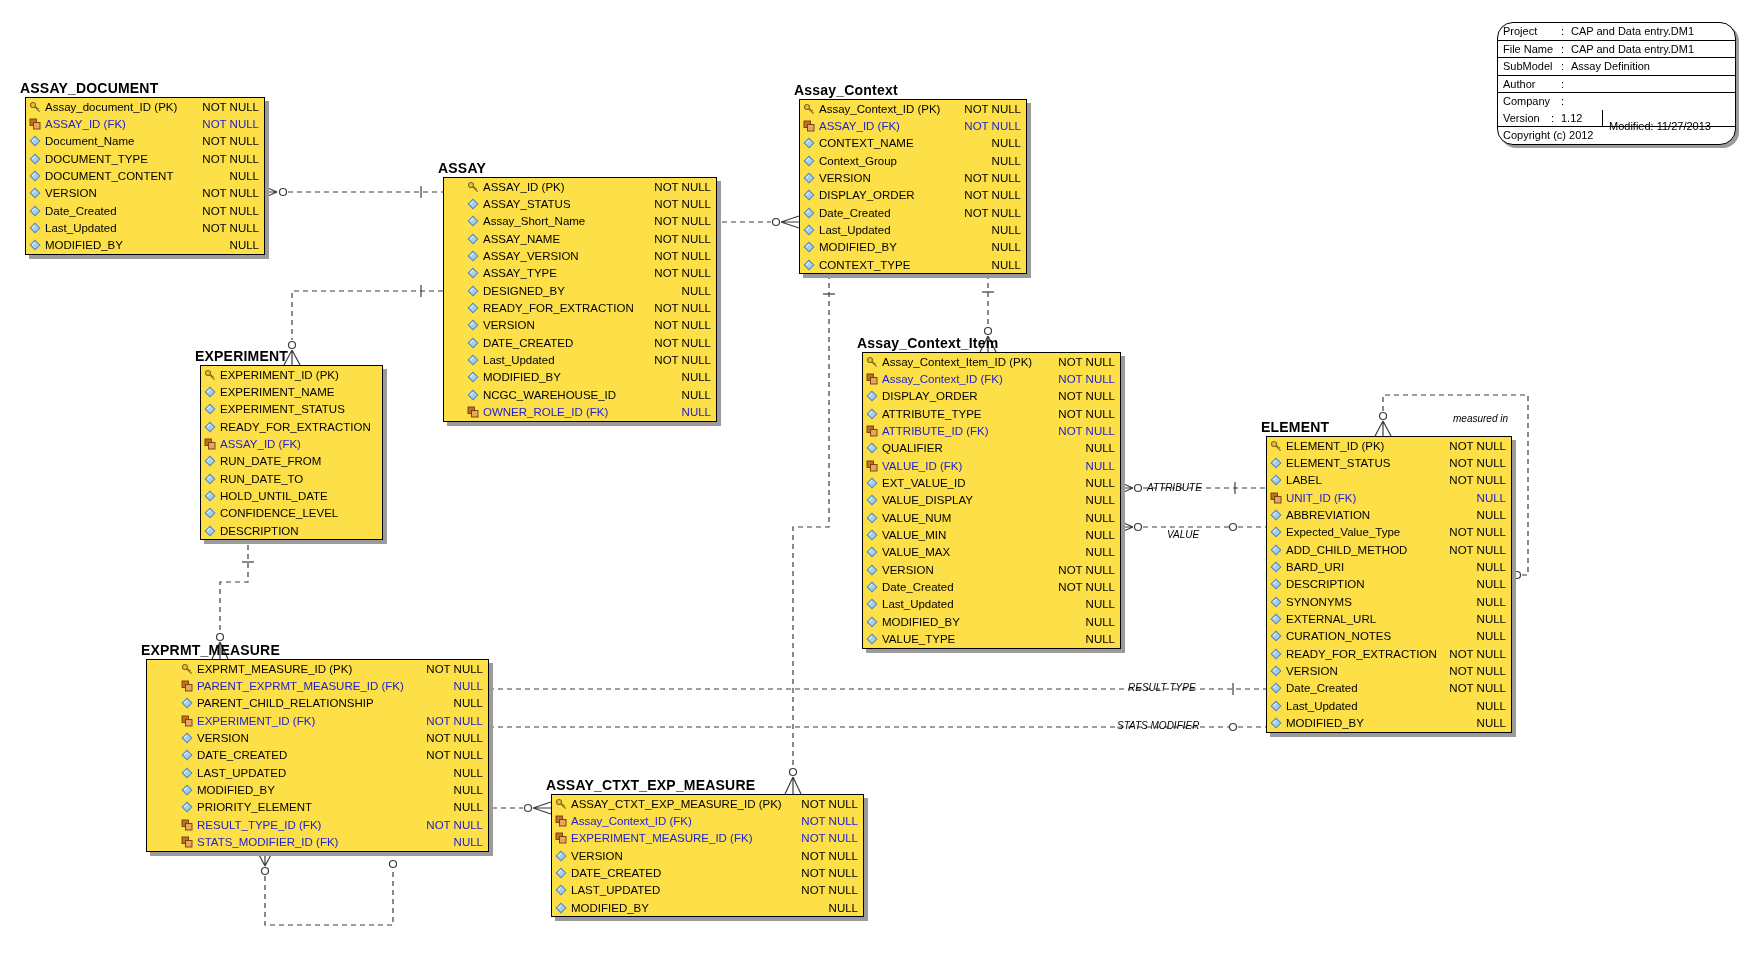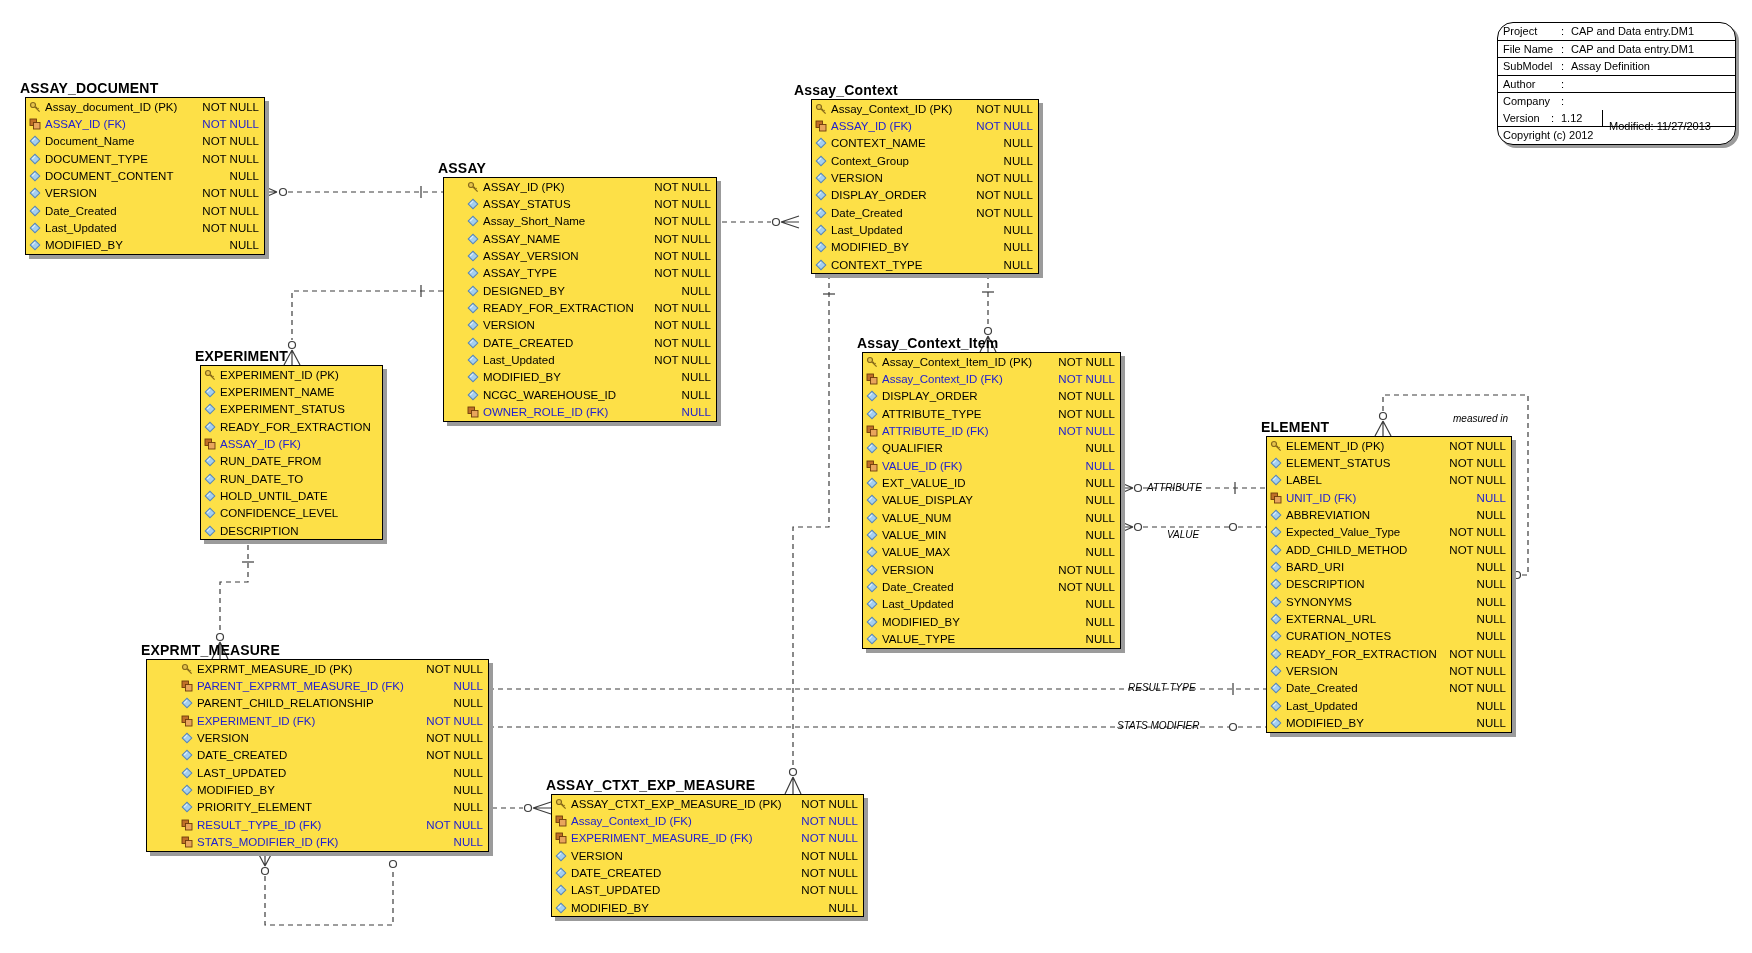--- a/index.html
+++ b/index.html
@@ -354,21 +354,21 @@
             <svg width="12" height="12" viewBox="0 0 12 12">
               <rect x="1" y="1" width="6.5" height="6.5" fill="#c07028" stroke="#6e3c0c" stroke-width="0.9"></rect>
               <rect x="4.5" y="4.5" width="6.5" height="6.5" fill="#e8a55c" stroke="#6e3c0c" stroke-width="0.9"></rect>
             </svg>
           </span>
           <span class="nm fk-text">OWNER_ROLE_ID (FK)</span>
           <span class="nl fk-text">NULL</span>
         </div>
       </div>
       <div class="entity-title" style="left: 794px; top: 82px;">Assay_Context</div>
-      <div class="entity" style="left: 799px; top: 99px; width: 226px; margin-left: 12px;">
+      <div class="entity" style="left: 799px; top: 99px; width: 226px;">
         <div class="frow">
           <span class="ic">
             <svg width="12" height="12" viewBox="0 0 12 12">
               <circle cx="4" cy="4" r="2.5" fill="#e6c44c" stroke="#86691a" stroke-width="1.2"></circle>
               <path d="M5.8,5.8 L10.6,10.6 M8.3,8.3 L9.6,7.2 M6.9,6.9 L8,5.9" stroke="#86691a" stroke-width="1.3" fill="none"></path>
             </svg>
           </span>
           <span class="nm">Assay_Context_ID (PK)</span>
           <span class="nl">NOT NULL</span>
         </div>

